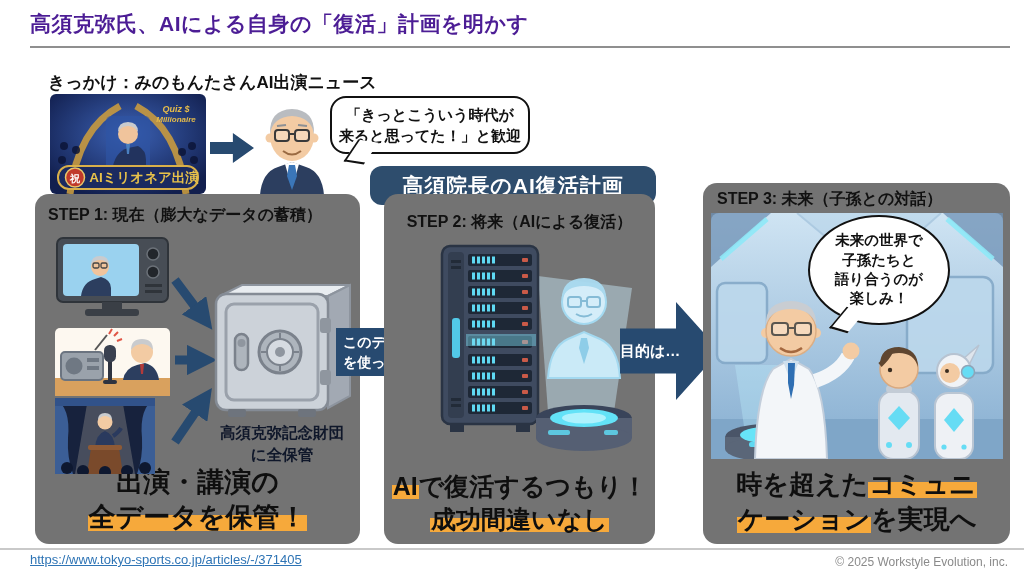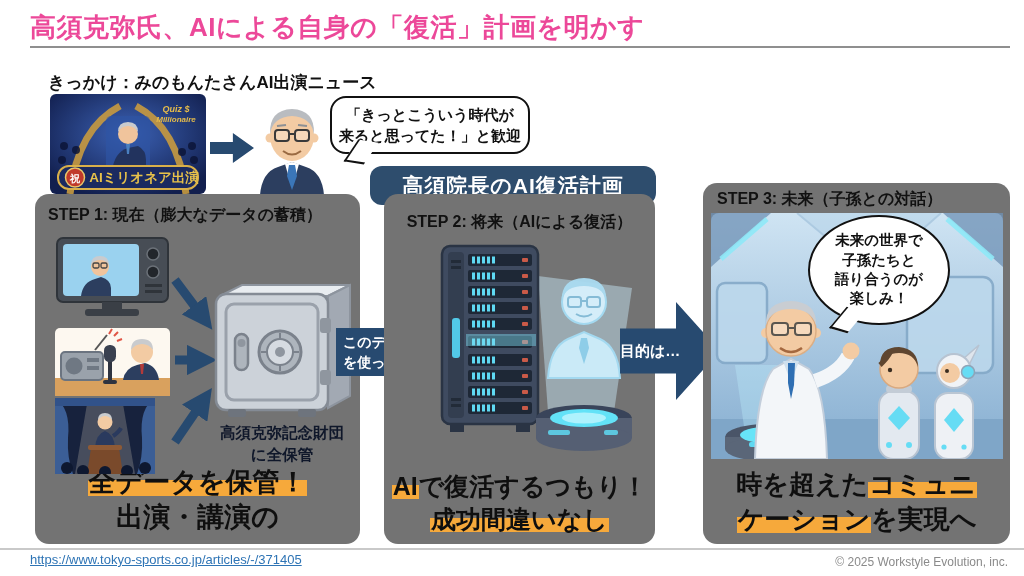--- a/index.html
+++ b/index.html
@@ -1,20 +1,20 @@
 <!DOCTYPE html>
 <html><head>
 <meta charset="utf-8">
 <style>
   html,body{margin:0;padding:0;}
   body{font-family:"Liberation Sans","DejaVu Sans",sans-serif;background:#fff;}
   .stage{position:relative;width:1024px;height:576px;background:#fff;overflow:hidden;}
   .abs{position:absolute;}
   .pre{white-space:pre-line;}
-  .page-title{left:30px;top:10px;font-size:26px;font-weight:800;color:#ec4899;letter-spacing:.5px;}
+  .page-title{left:30px;top:10px;font-size:21px;font-weight:800;color:#4c1d95;letter-spacing:.5px;}
   .title-rule{left:30px;right:14px;top:46px;height:2px;background:#8f8f8f;}
   .trigger-heading{left:48px;top:71px;font-size:17px;font-weight:800;color:#111;}
   .panel{background:#737373;border-radius:14px;}
   .panel1{left:35px;top:194px;width:325px;height:350px;}
   .panel2{left:384px;top:194px;width:271px;height:350px;}
   .panel3{left:703px;top:183px;width:307px;height:361px;}
   .step-header{font-size:16px;font-weight:800;color:#111;}
   .plan-banner{left:370px;top:166px;width:286px;height:39px;background:#2e4d6d;border-radius:12px;
     color:#fff;font-size:21px;font-weight:800;display:flex;align-items:center;justify-content:center;letter-spacing:1px;}
   .bubble{background:#fff;border:2.5px solid #111;color:#111;font-weight:800;}
@@ -121,22 +121,22 @@
       <defs>
         <marker id="ah1" viewBox="0 0 10 10" refX="6" refY="5" markerWidth="3.4" markerHeight="3.4" orient="auto-start-reverse">
           <path d="M0,0 L10,5 L0,10 Z" fill="#274a70"></path>
         </marker>
       </defs>
       <line x1="140" y1="86" x2="170" y2="126" stroke="#274a70" stroke-width="9" marker-end="url(#ah1)"></line>
       <line x1="140" y1="166" x2="170" y2="166" stroke="#274a70" stroke-width="9" marker-end="url(#ah1)"></line>
       <line x1="140" y1="248" x2="170" y2="204" stroke="#274a70" stroke-width="9" marker-end="url(#ah1)"></line>
     </svg>
     <div class="big-text big1">
+      <div><span>出演・講演の</span></div>
       <div><span class="hl">全データを保管！</span></div>
-      <div><span>出演・講演の</span></div>
     </div>
   </div>
 
   <div class="abs" style="left:55px;top:236px;width:115px;height:86px;">
     <svg viewBox="0 0 115 86" width="115" height="86">
       <rect x="2" y="2" width="111" height="64" rx="6" fill="#474d55" stroke="#2f343a" stroke-width="2"></rect>
       <rect x="8" y="8" width="76" height="52" rx="4" fill="#9ad2ef"></rect>
       <path d="M26,60 Q28,46 40,43 L46,41 Q56,44 56,52 L56,60 Z" fill="#2c3e5f"></path>
       <circle cx="45" cy="31" r="9" fill="#f0c49c"></circle>
       <path d="M36,29 Q36,20 45,20 Q54,20 54,29 Q51,24 45,24 Q39,24 36,29 Z" fill="#c9cbce"></path>

